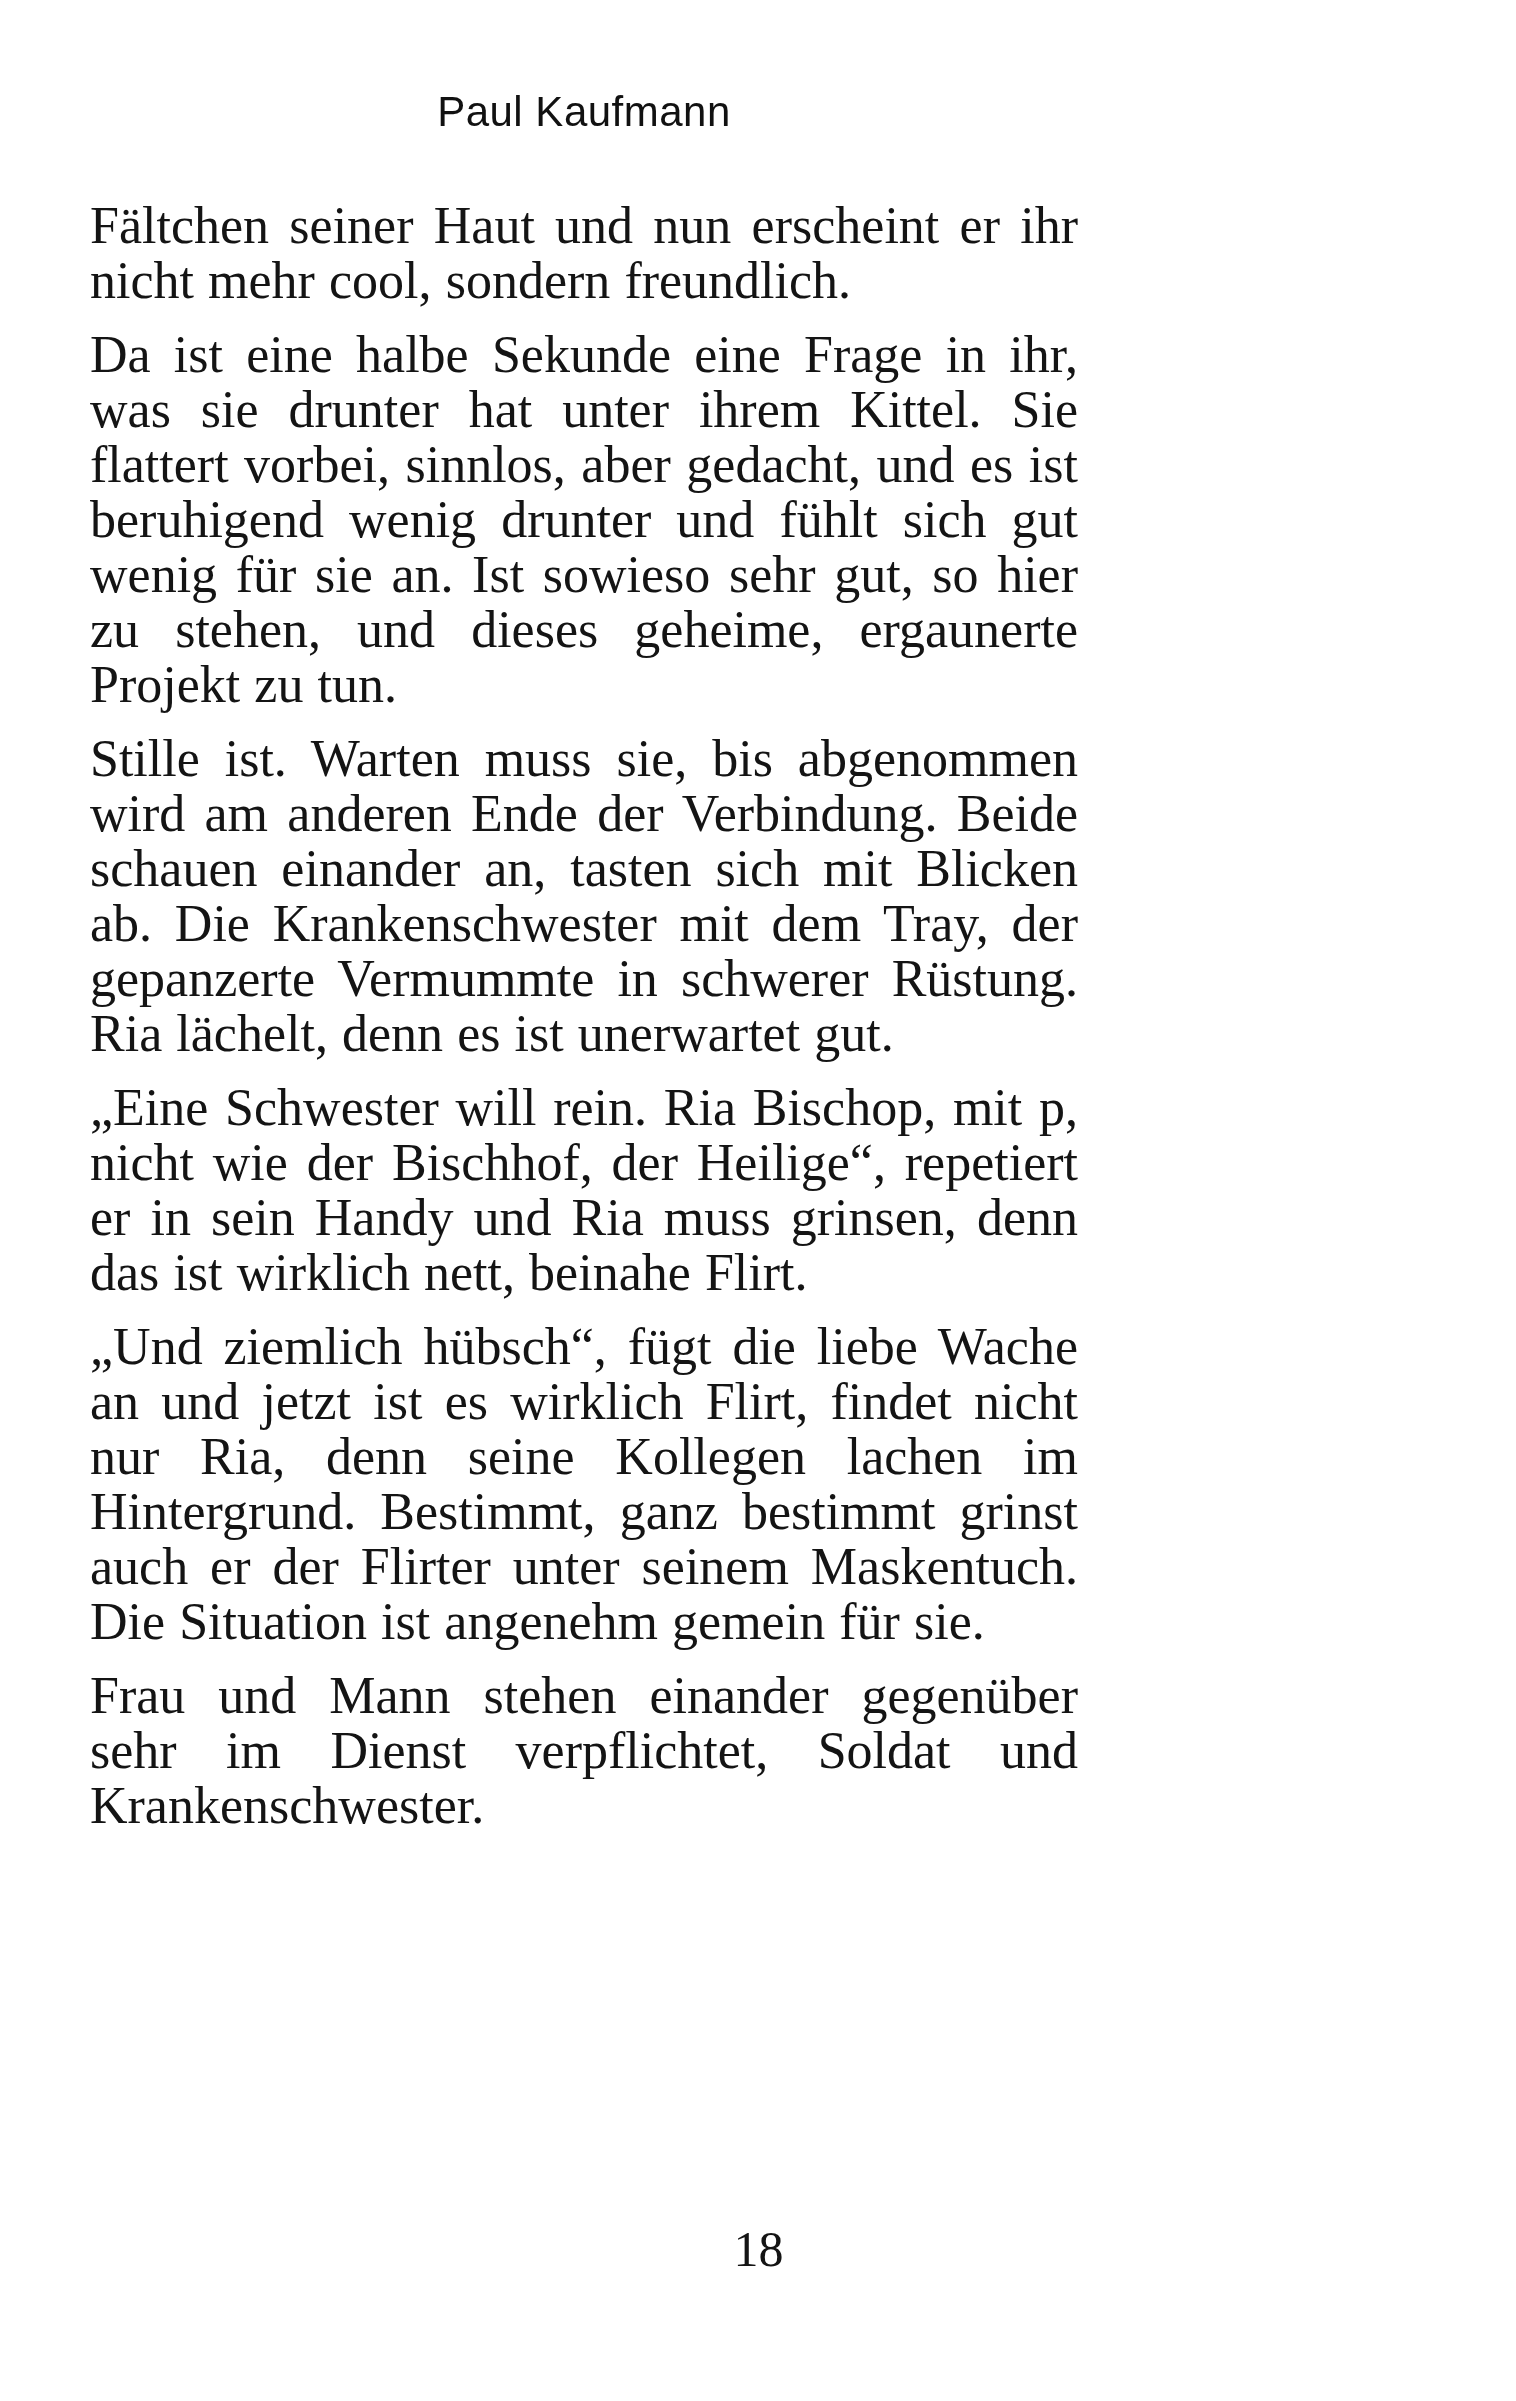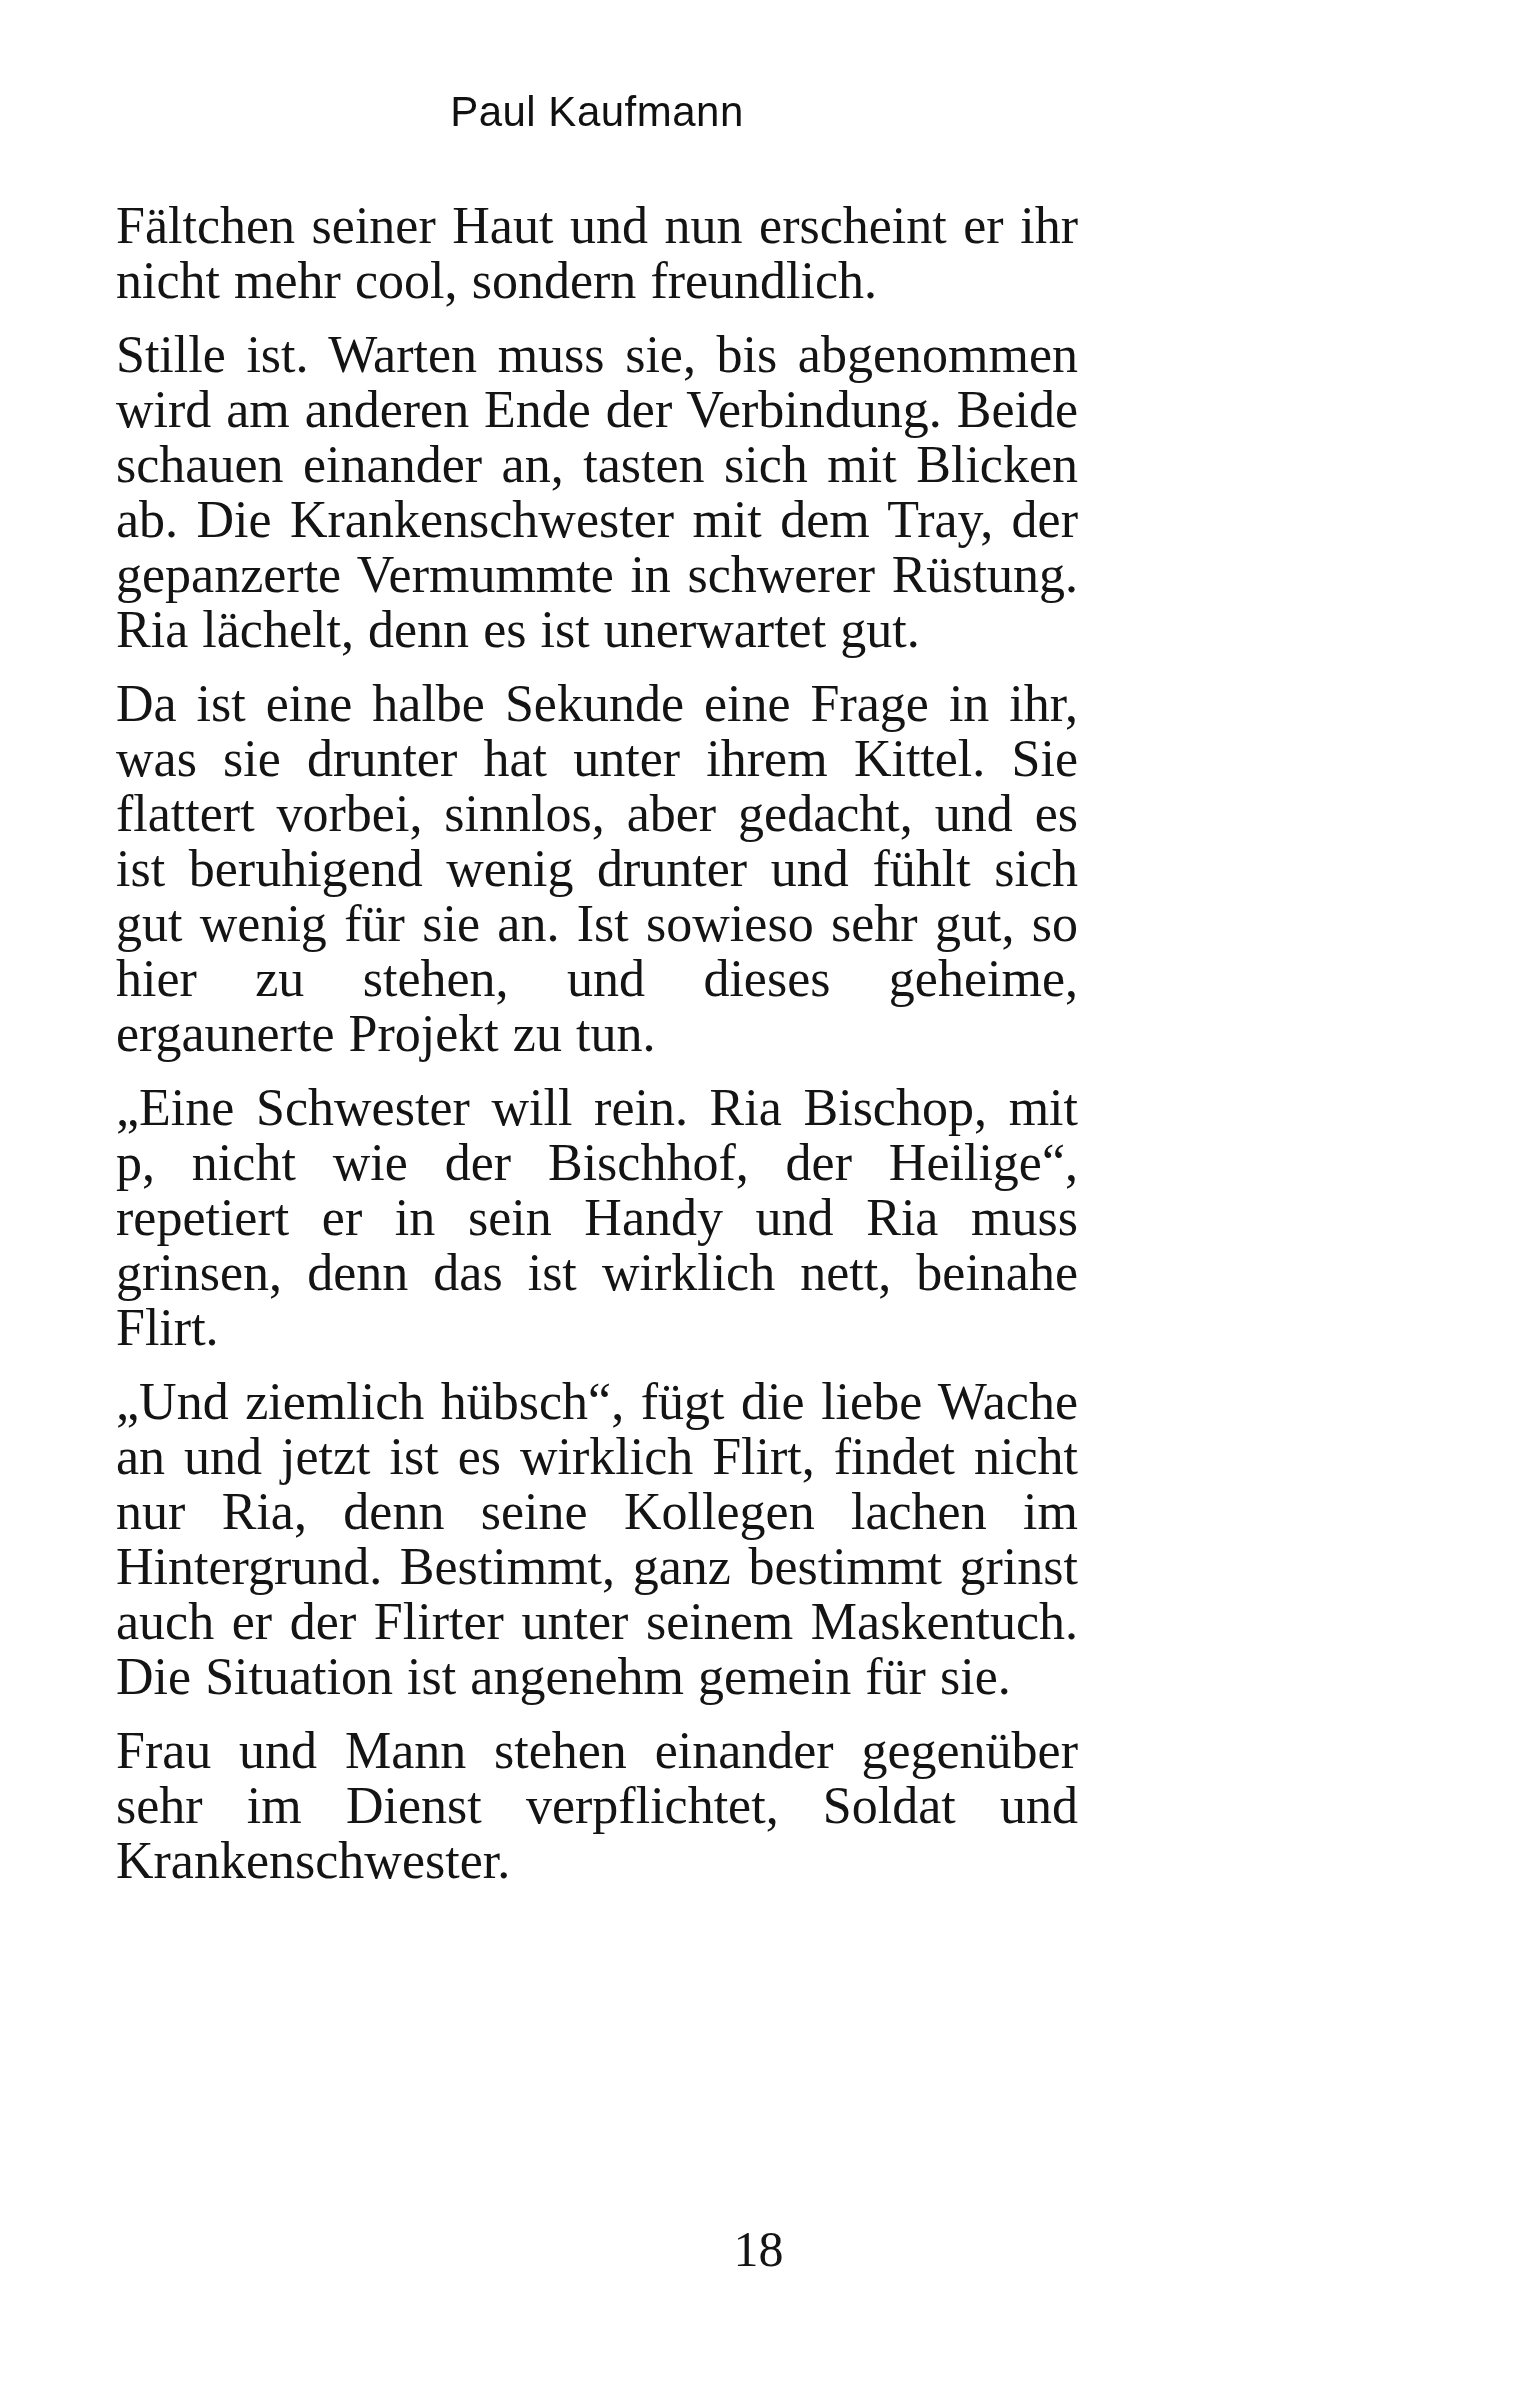--- a/index.html
+++ b/index.html
@@ -14,21 +14,21 @@
     font-family: "Liberation Serif", "DejaVu Serif", serif;
     color: #141414;
   }
   .page {
     position: absolute;
     top: 0;
     left: 0;
     width: 1305px;
     height: 2401px;
     box-sizing: border-box;
-    padding: 88px 227px 0 116px;
+    padding: 88px 227px 0 90px;
   }
   .author-header {
     text-align: center;
     font-family: "Liberation Sans", "DejaVu Sans", sans-serif;
     font-size: 42px;
     font-weight: 400;
     color: #111111;
     margin: 0 0 62px 0;
     letter-spacing: 0.5px;
   }
@@ -51,22 +51,22 @@
 </style>
 </head>
 <body>
 
 <div class="page">
 
   <h1 class="author-header">Paul Kaufmann</h1>
 
   <div class="body-text">
     <p>Fältchen seiner Haut und nun erscheint er ihr nicht mehr cool, sondern freundlich.</p>
+    <p>Da ist eine halbe Sekunde eine Frage in ihr, was sie drunter hat unter ihrem Kittel. Sie flattert vorbei, sinnlos, aber gedacht, und es ist beruhigend wenig drunter und fühlt sich gut wenig für sie an. Ist sowieso sehr gut, so hier zu stehen, und dieses geheime, ergaunerte Projekt zu tun.</p>
     <p>Stille ist. Warten muss sie, bis abgenommen wird am anderen Ende der Verbindung. Beide schauen einander an, tasten sich mit Blicken ab. Die Krankenschwester mit dem Tray, der gepanzerte Vermummte in schwerer Rüstung. Ria lächelt, denn es ist unerwartet gut.</p>
-    <p>Da ist eine halbe Sekunde eine Frage in ihr, was sie drunter hat unter ihrem Kittel. Sie flattert vorbei, sinnlos, aber gedacht, und es ist beruhigend wenig drunter und fühlt sich gut wenig für sie an. Ist sowieso sehr gut, so hier zu stehen, und dieses geheime, ergaunerte Projekt zu tun.</p>
     <p>„Eine Schwester will rein. Ria Bischop, mit p, nicht wie der Bischhof, der Heilige“, repetiert er in sein Handy und Ria muss grinsen, denn das ist wirklich nett, beinahe Flirt.</p>
     <p>„Und ziemlich hübsch“, fügt die liebe Wache an und jetzt ist es wirklich Flirt, findet nicht nur Ria, denn seine Kollegen lachen im Hintergrund. Bestimmt, ganz bestimmt grinst auch er der Flirter unter seinem Maskentuch. Die Situation ist angenehm gemein für sie.</p>
     <p>Frau und Mann stehen einander gegenüber sehr im Dienst verpflichtet, Soldat und Krankenschwester.</p>
   </div>
 
   <div class="page-number">18</div>
 
 </div>
 
 

